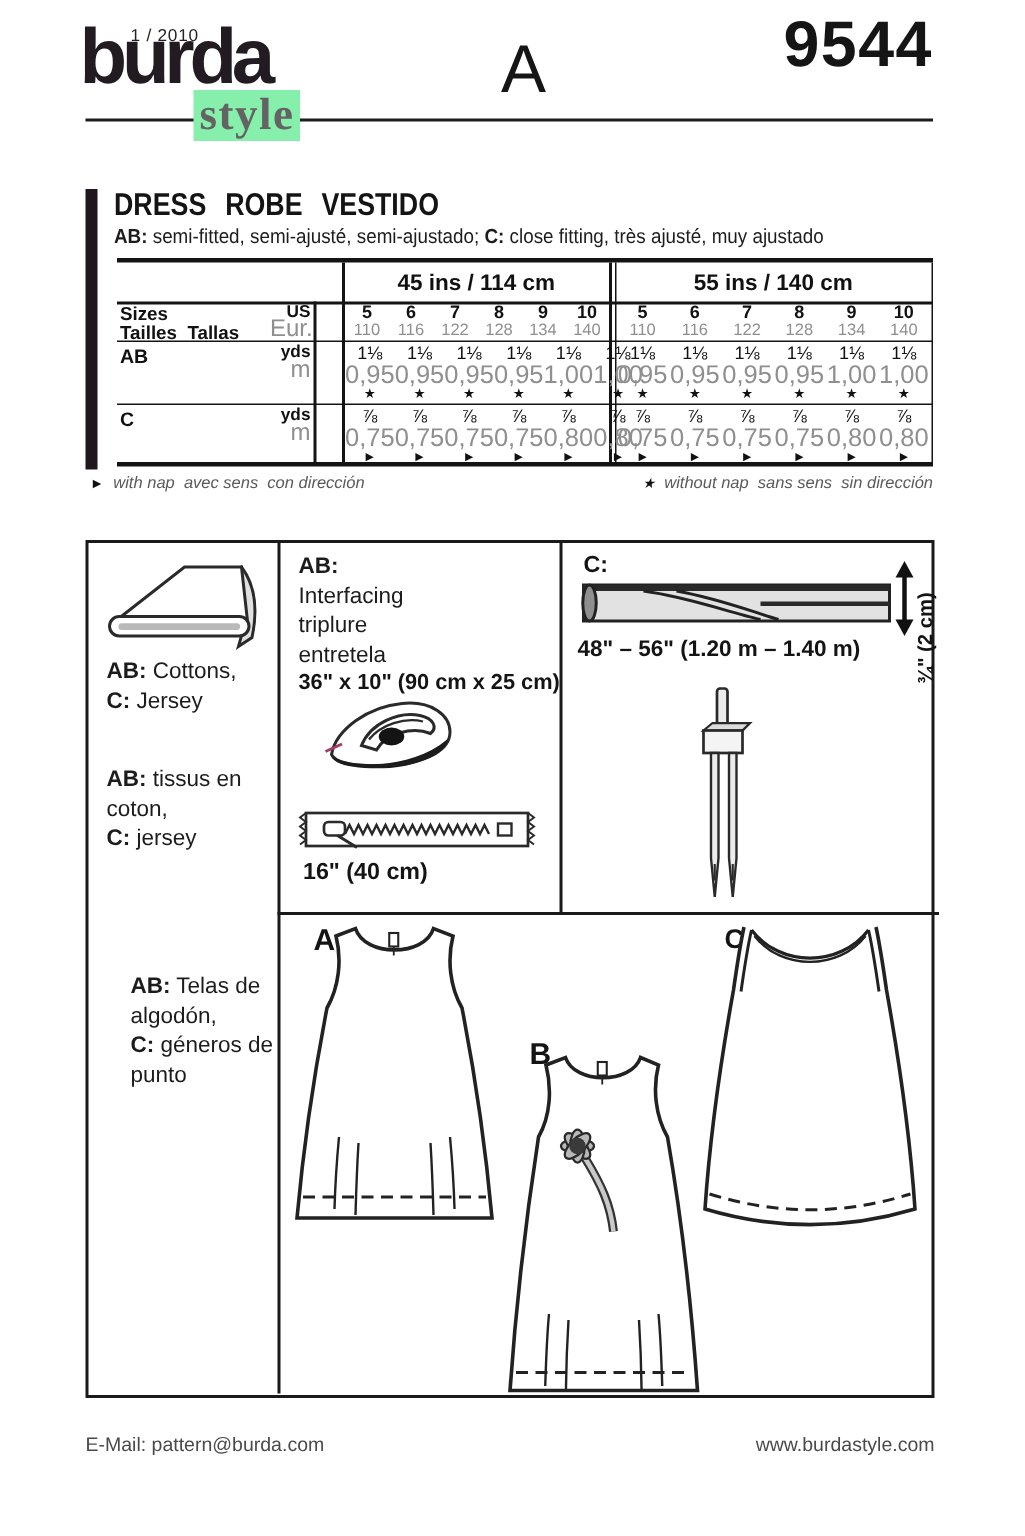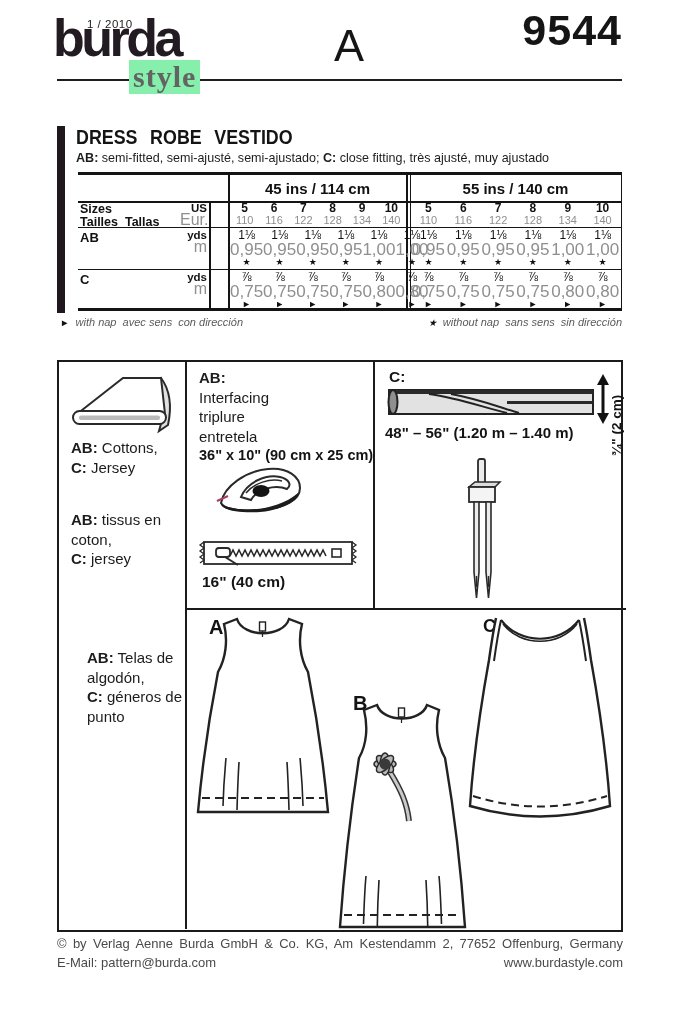--- a/index.html
+++ b/index.html
@@ -406,19 +406,18 @@
     <svg class="abs" style="left:406px;top:252px;" width="150" height="222" viewBox="0 0 150 222">
       <path d="M31,4 C28,18 26,32 24,46 C15,96 8,148 5,192 C52,206 98,206 145,192 C142,148 135,96 126,46 C124,32 122,18 119,4" fill="#fff" stroke="#222" stroke-width="2.4"></path>
       <path d="M36,6 C33,19 31,33 29,47" fill="none" stroke="#222" stroke-width="2"></path>
       <path d="M114,6 C117,19 119,33 121,47" fill="none" stroke="#222" stroke-width="2"></path>
       <path d="M36,6 C55,31 95,31 114,6" fill="none" stroke="#222" stroke-width="2.2"></path>
       <path d="M38,10 C56,33 94,33 112,10" fill="none" stroke="#222" stroke-width="1.6"></path>
       <path d="M8,182 C53,196 97,196 142,182" fill="none" stroke="#222" stroke-width="2" stroke-dasharray="8,5"></path>
     </svg>
   </div>
 
-  <div class="abs copyright">© by Verlag Aenne Burda GmbH &amp; Co. KG, Am Kestendamm 2, 77652 Offenburg, Germany</div>
   <div class="abs footer2">
     <span>E-Mail: pattern@burda.com</span>
     <span>www.burdastyle.com</span>
   </div>
 
 </div>
 
 </body></html>

